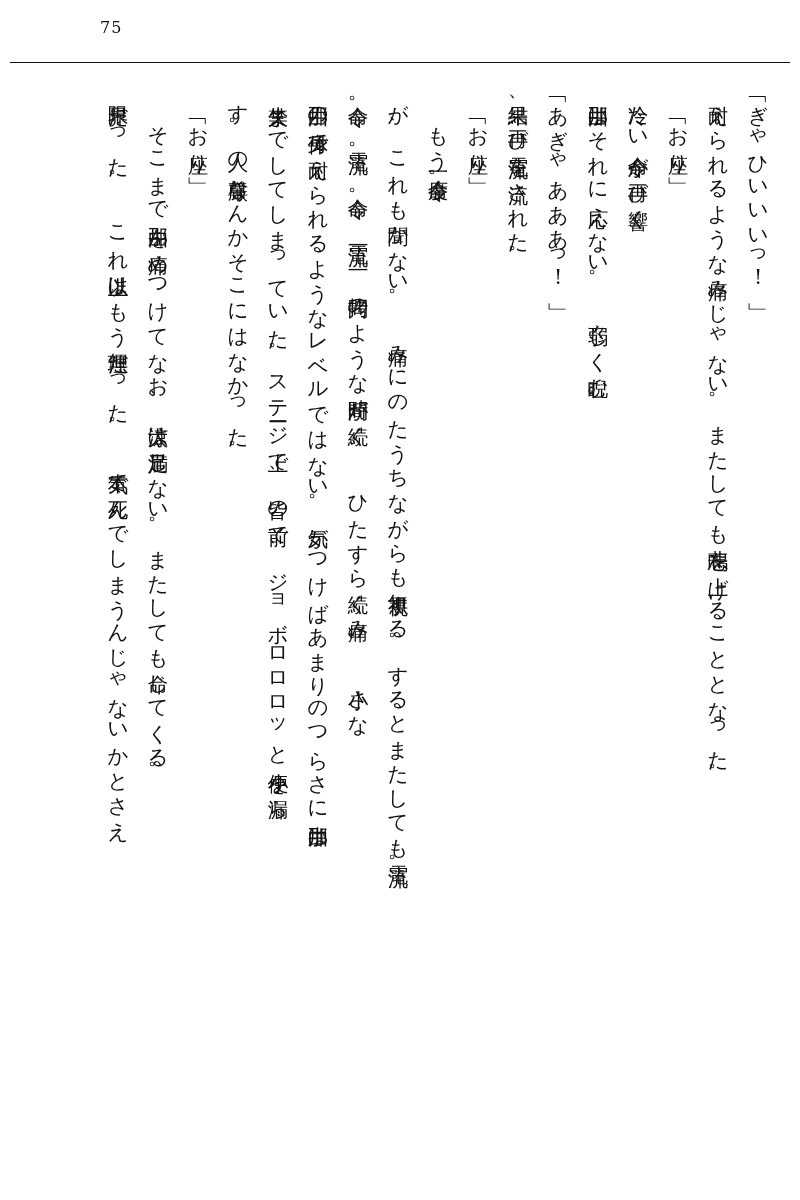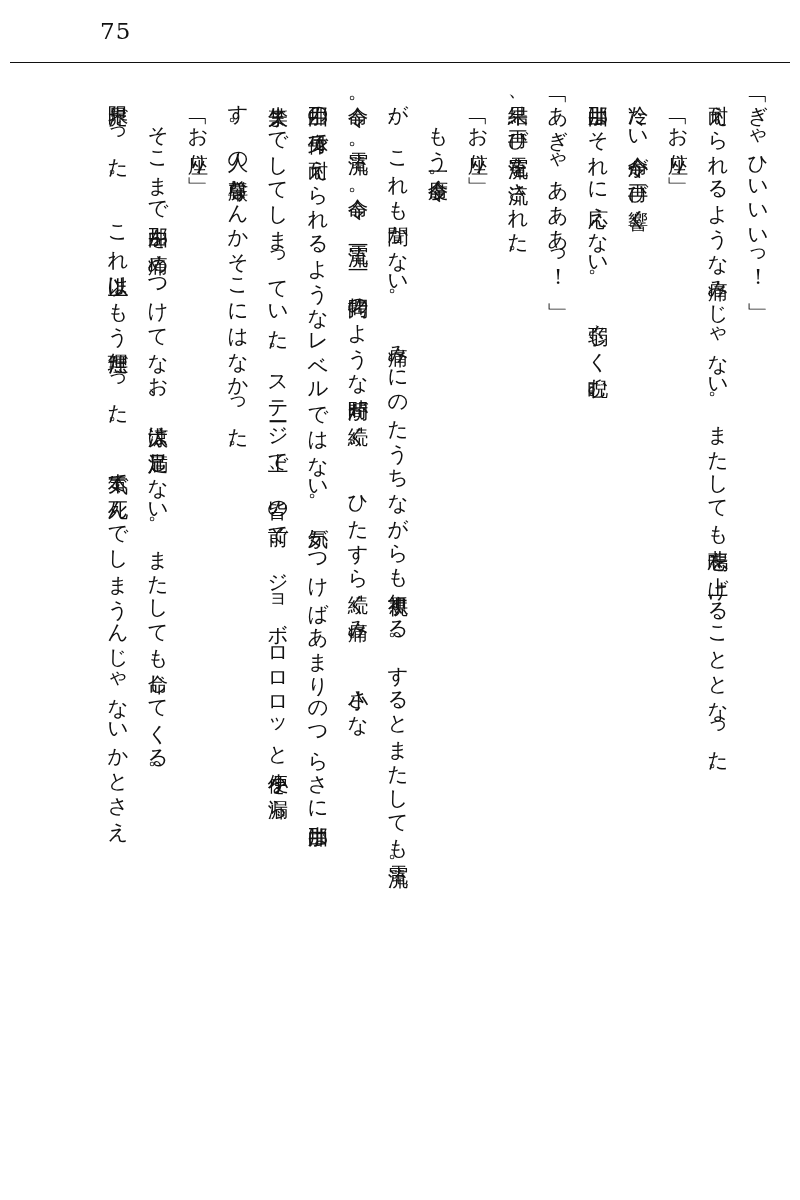--- a/index.html
+++ b/index.html
@@ -18,21 +18,21 @@
     position: relative;
     width: 800px;
     height: 1200px;
     background: #ffffff;
     box-sizing: border-box;
   }
   .page-number {
     position: absolute;
     top: 18px;
     left: 100px;
-    font-size: 23px;
+    font-size: 16px;
     letter-spacing: 1px;
     color: #111;
     font-family: "DejaVu Serif", "Liberation Serif", serif;
   }
   .rule {
     position: absolute;
     top: 62px;
     left: 10px;
     width: 780px;
     height: 1px;

